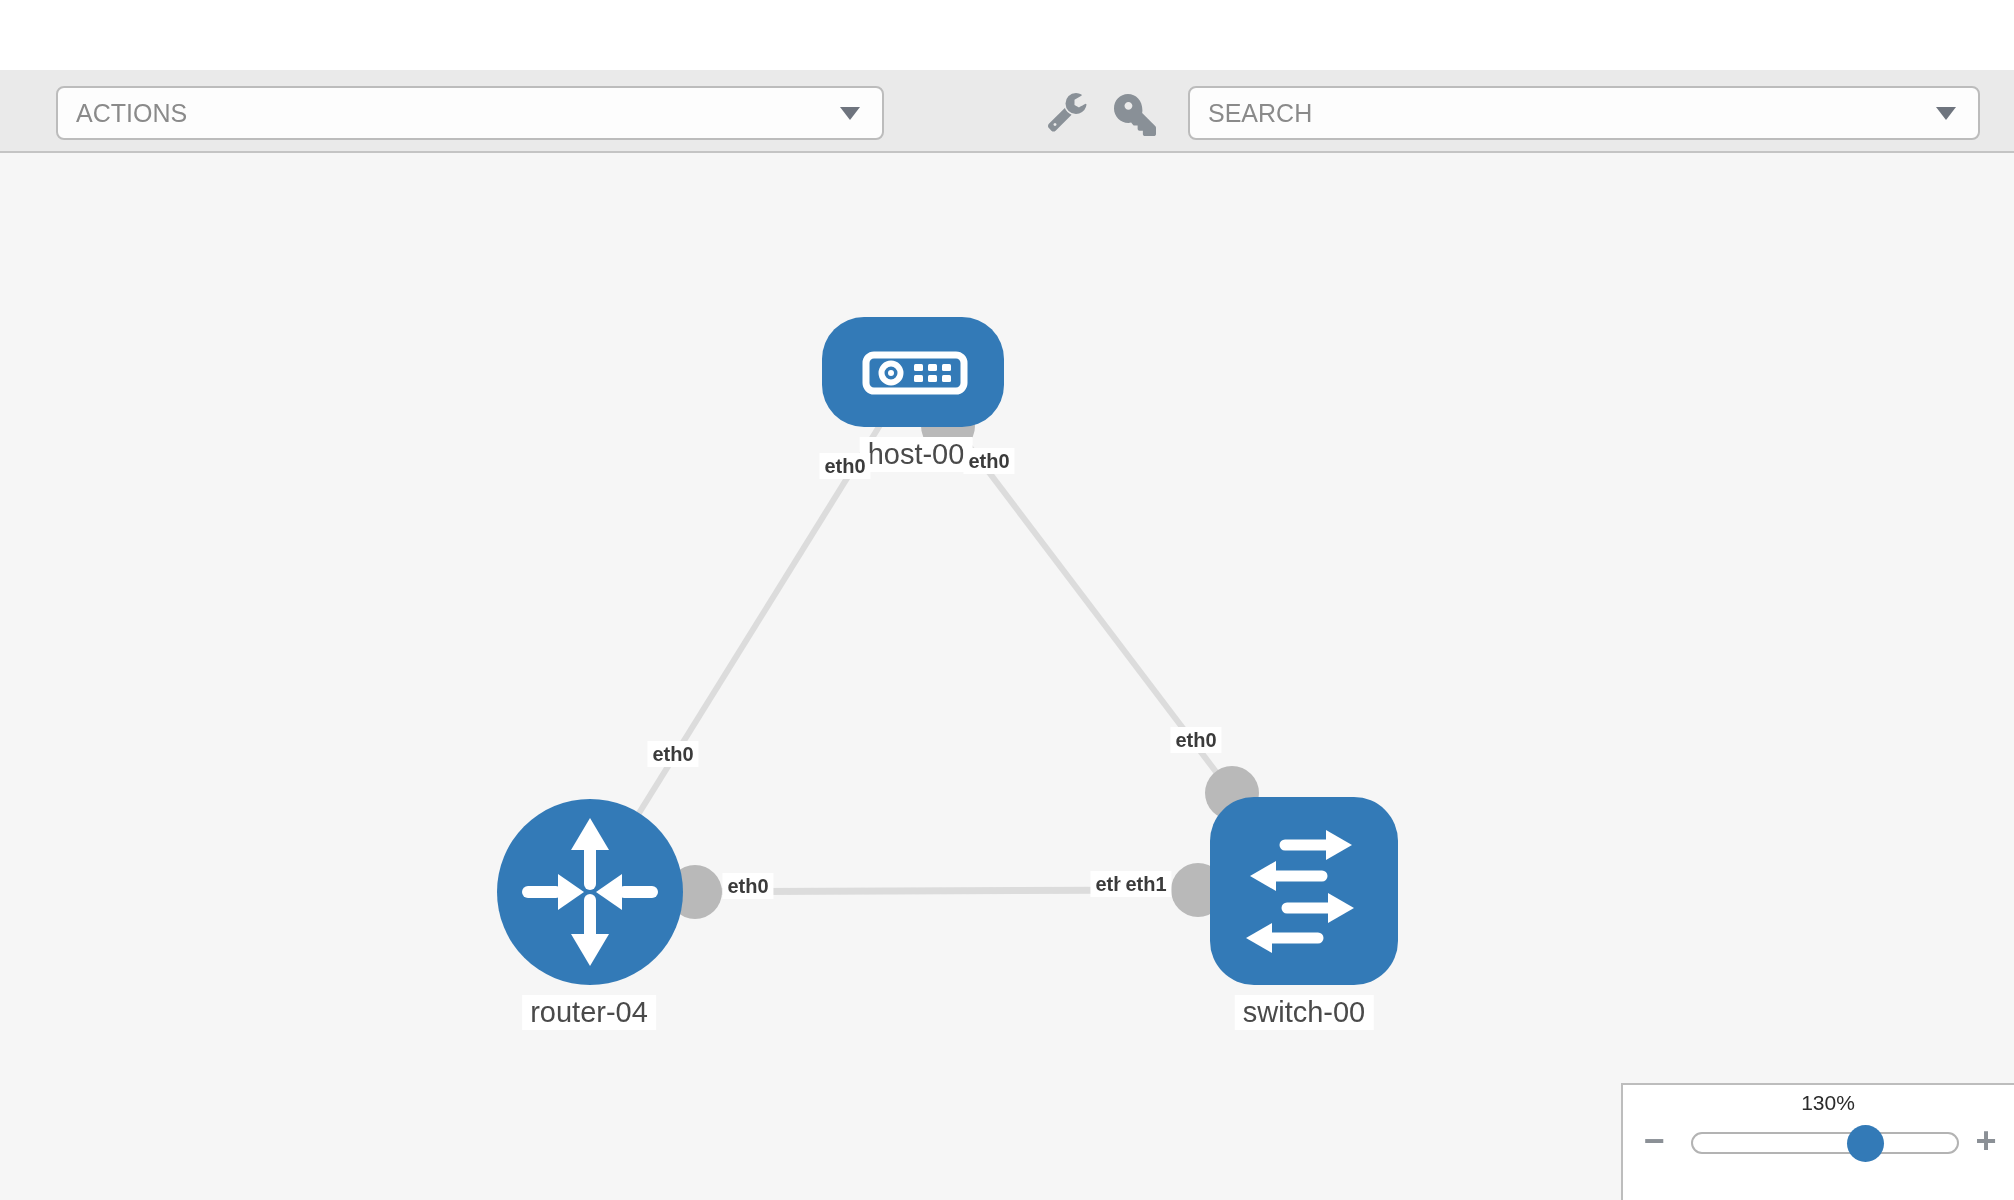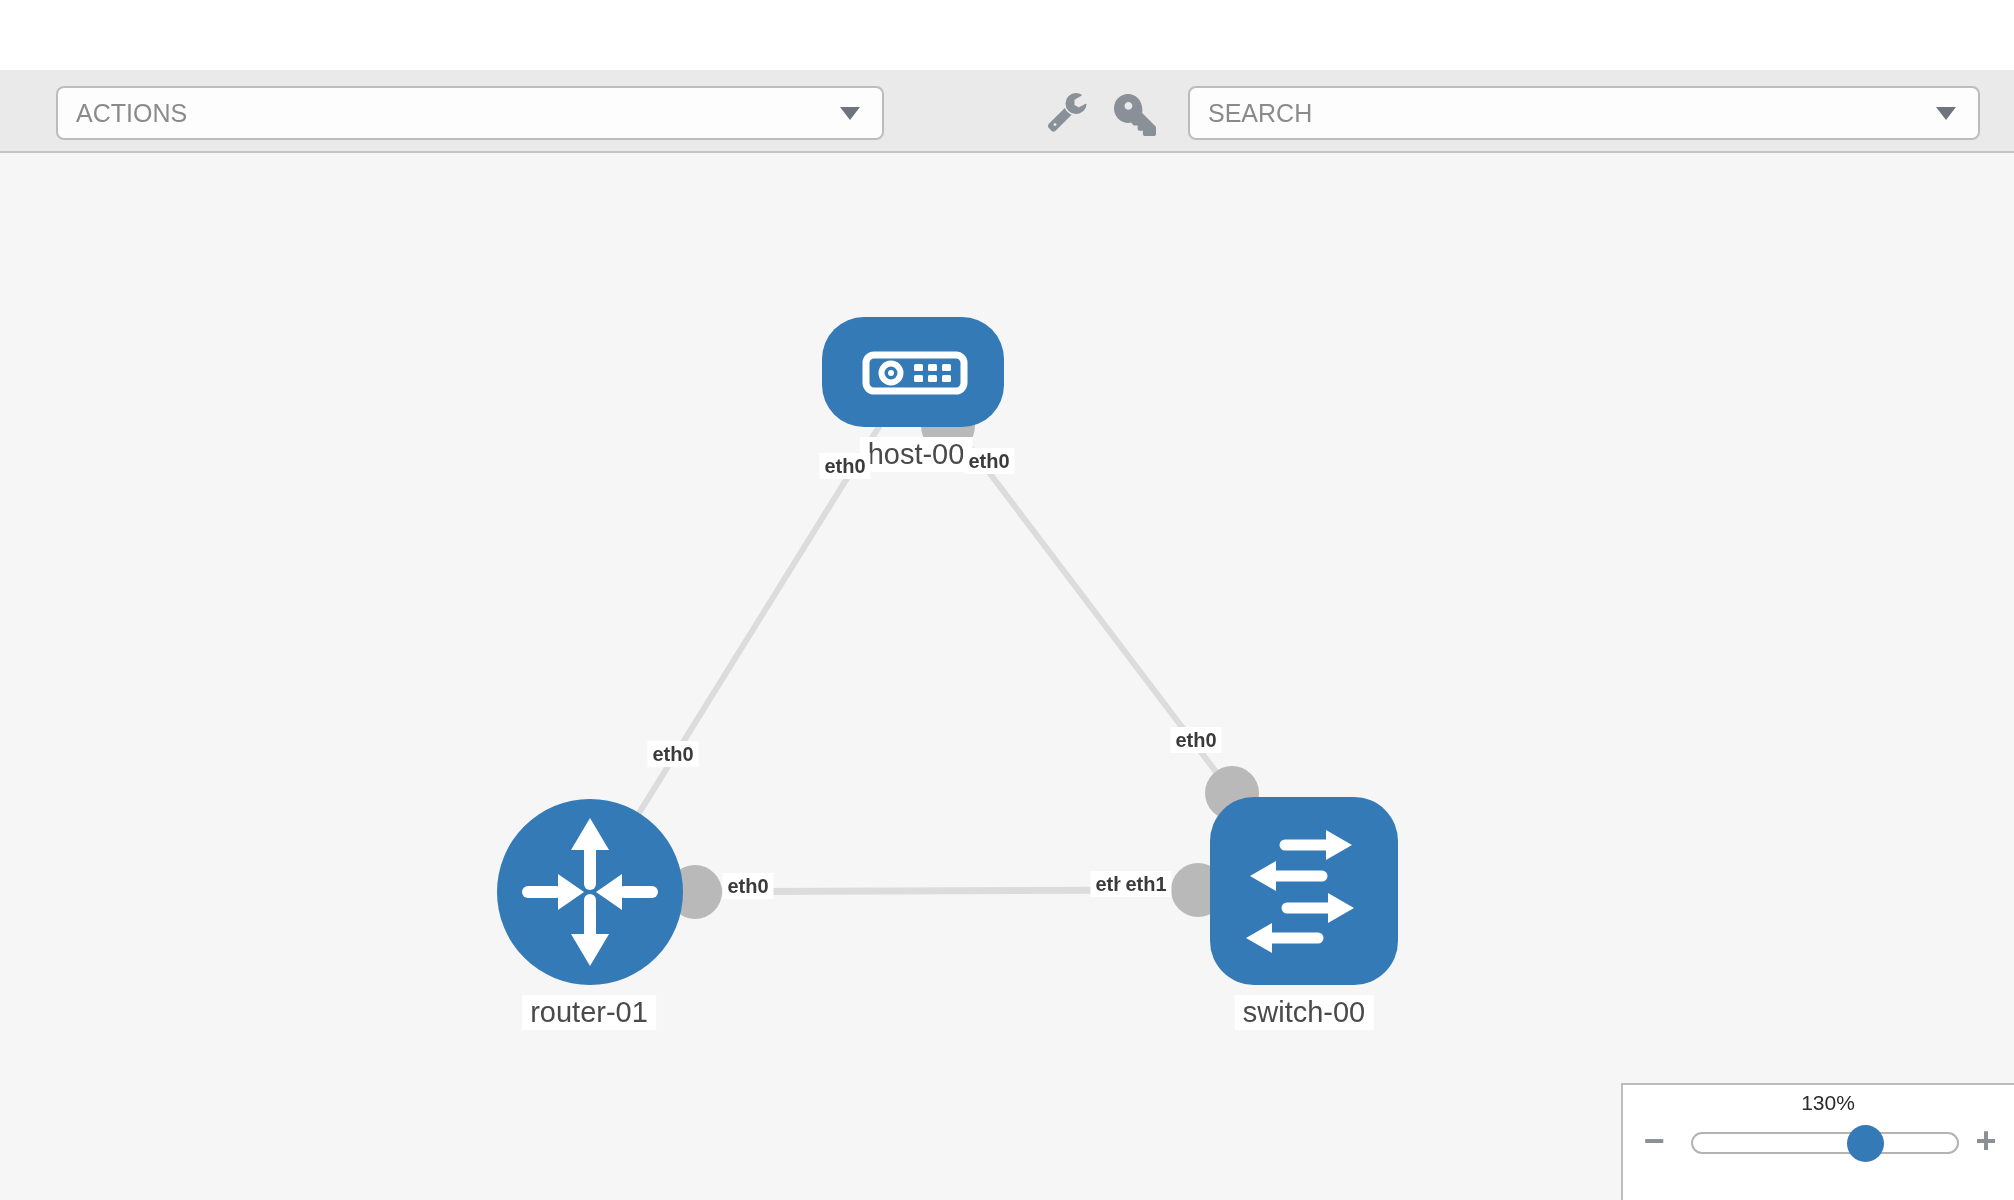--- a/index.html
+++ b/index.html
@@ -132,21 +132,21 @@
         <polygon points="1250,876 1276,861 1276,891" stroke="none"></polygon>
         <line x1="1287" y1="908" x2="1330" y2="908"></line>
         <polygon points="1354,908 1328,893 1328,923" stroke="none"></polygon>
         <line x1="1318" y1="938" x2="1268" y2="938"></line>
         <polygon points="1246,938 1272,923 1272,953" stroke="none"></polygon>
       </g>
     </g>
   </svg>
 
   <div class="node-label" style="left:916px;top:437px;">host-00</div>
-  <div class="node-label" style="left:589px;top:995px;">router-01</div>
+  <div class="node-label" style="left:589px;top:995px;">router-04</div>
   <div class="node-label" style="left:1304px;top:995px;">switch-00</div>
 
   <div class="iface-label" style="left:845px;top:466px;">eth0</div>
   <div class="iface-label" style="left:989px;top:461px;">eth0</div>
   <div class="iface-label" style="left:673px;top:754px;">eth0</div>
   <div class="iface-label" style="left:1196px;top:740px;">eth0</div>
   <div class="iface-label" style="left:748px;top:886px;">eth0</div>
   <div class="iface-label" style="left:1116px;top:884px;">eth0</div>
   <div class="iface-label iface-front" style="left:1146px;top:884px;">eth1</div>
 

